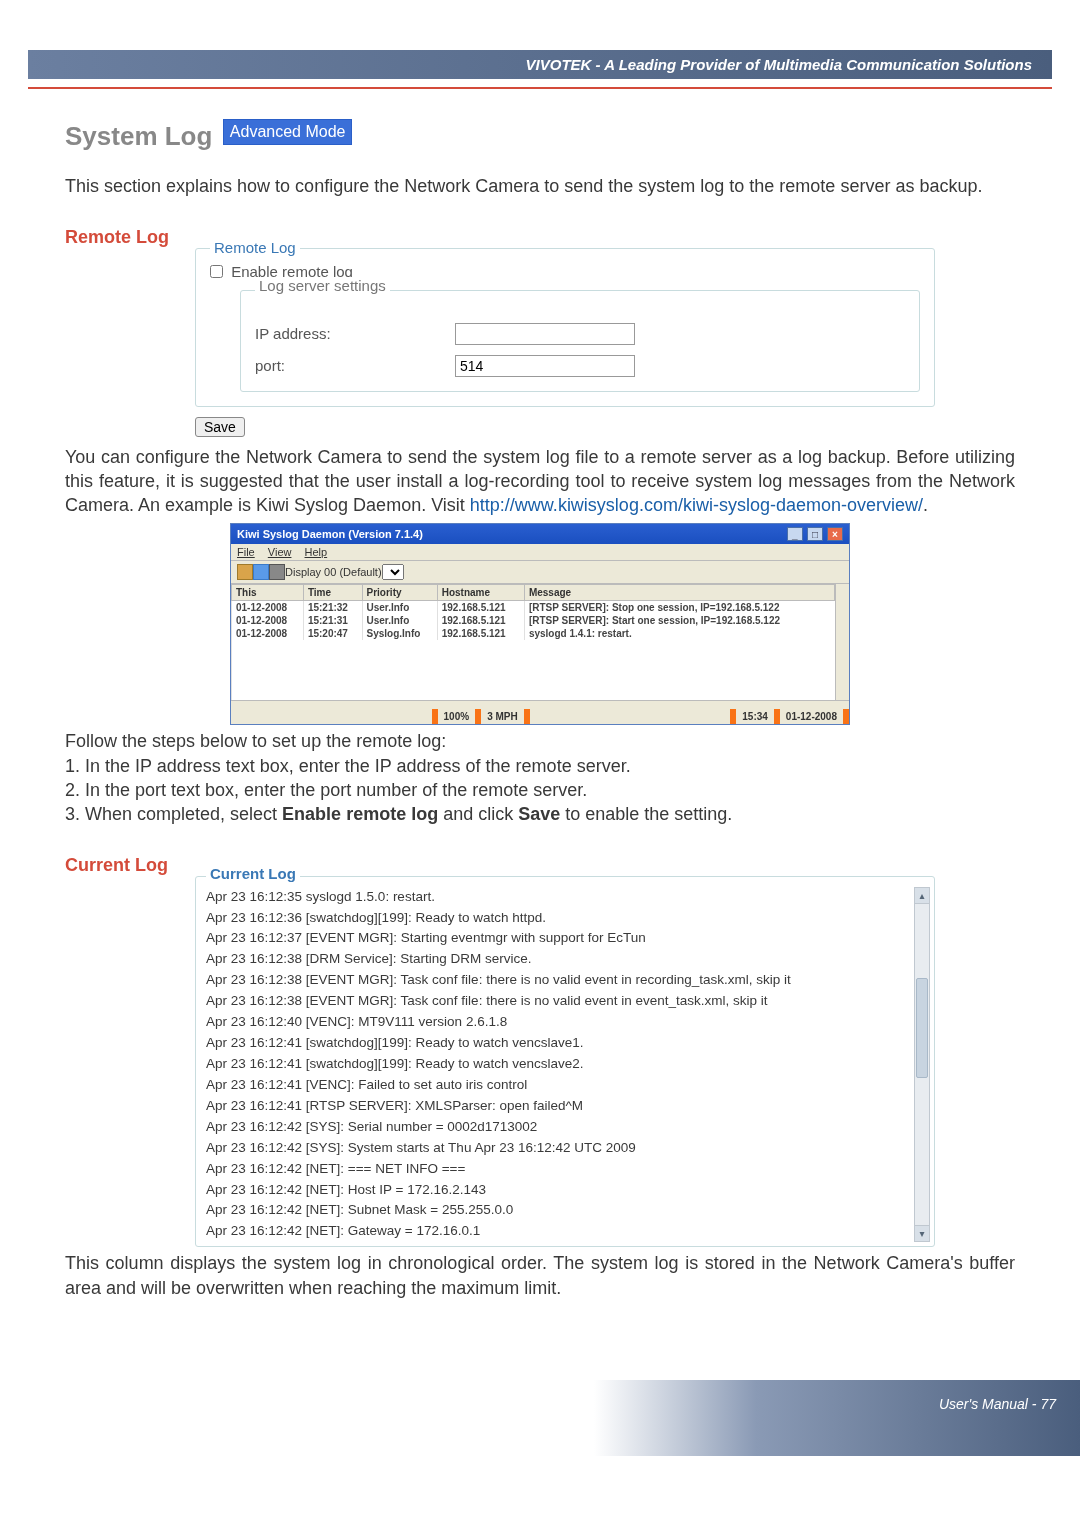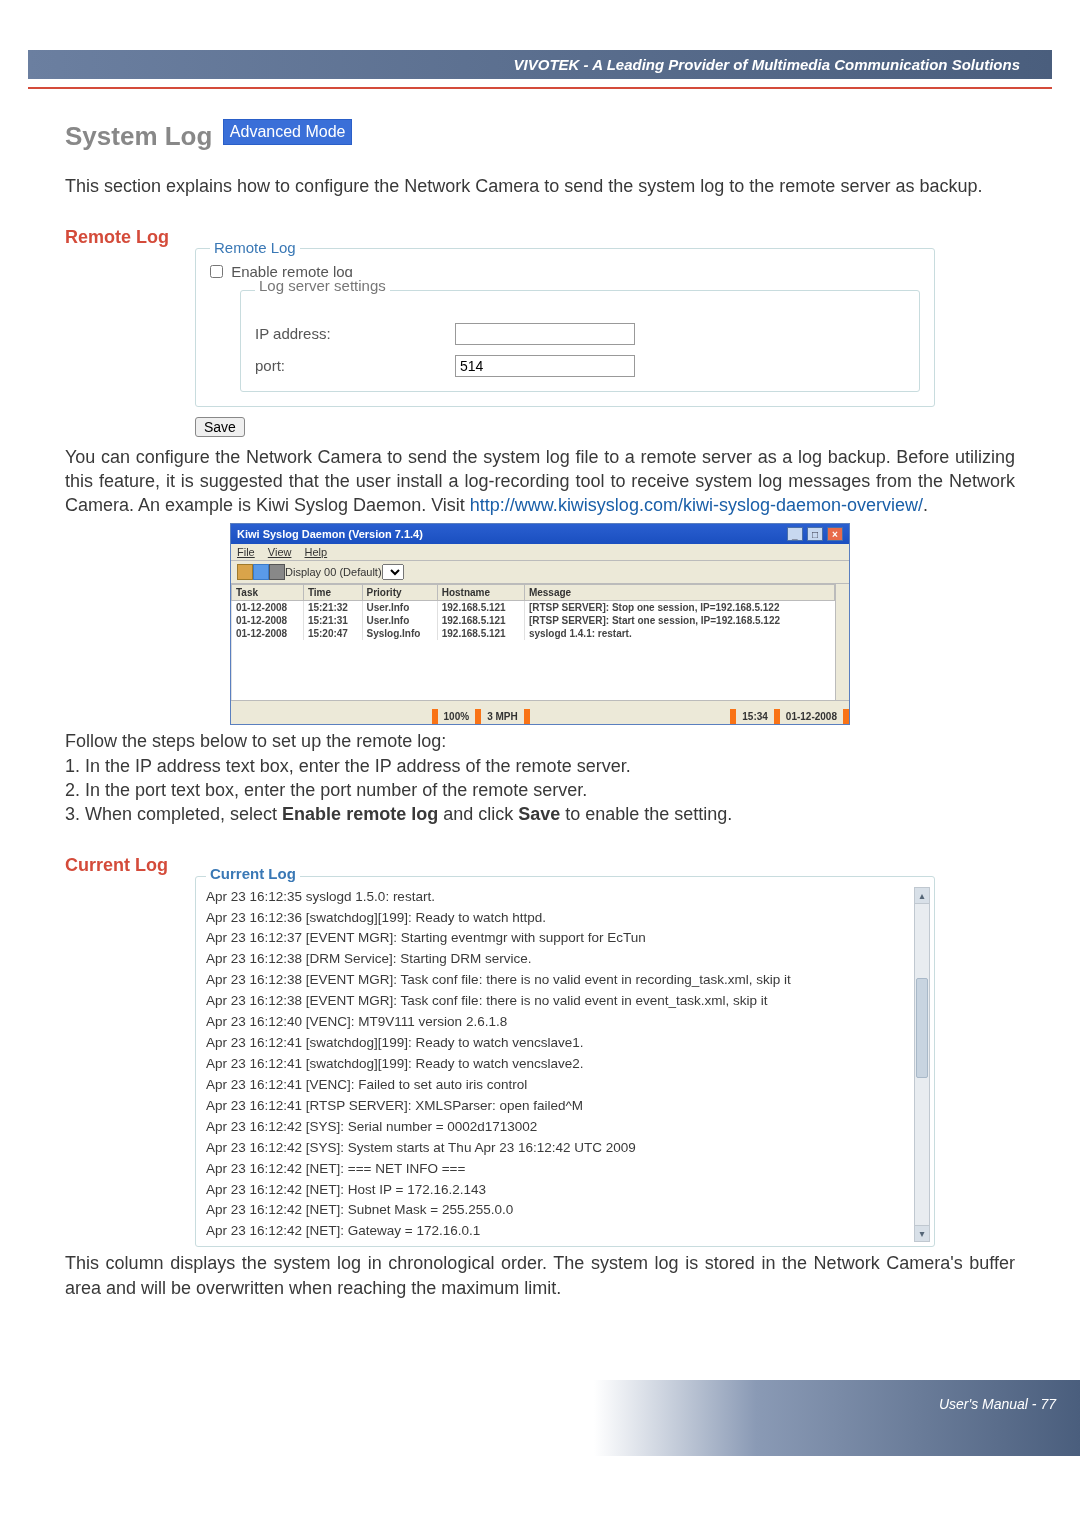--- a/index.html
+++ b/index.html
@@ -9,21 +9,21 @@
     width: 1080px;
     margin: 0 auto;
     color: #333;
   }
   .header-bar {
     background: linear-gradient(to right, #6b7fa0 0%, #4a5e7d 100%);
     color: #fff;
     font-style: italic;
     font-weight: bold;
     font-size: 15px;
-    padding: 6px 32px;
+    padding: 6px 20px;
     text-align: right;
     margin: 50px 28px 0 28px;
   }
   .red-rule {
     height: 2px;
     background: #d44b3a;
     margin: 8px 28px 30px 28px;
   }
   .content { padding: 0 65px 40px 65px; }
   h1.page-title {
@@ -353,21 +353,21 @@
       <div class="tb-icon"></div>
       <div class="tb-icon blue"></div>
       <div class="tb-icon grey"></div>
       <span>Display 00 (Default)</span>
       <select><option></option></select>
     </div>
     <div class="kiwi-body">
       <table class="kiwi-grid">
         <thead>
           <tr>
-            <th>Task</th>
+            <th>This</th>
             <th>Time</th>
             <th>Priority</th>
             <th>Hostname</th>
             <th>Message</th>
           </tr>
         </thead>
         <tbody id="kiwi-rows">
             <tr>
               <td>01-12-2008</td>
               <td>15:21:32</td>

